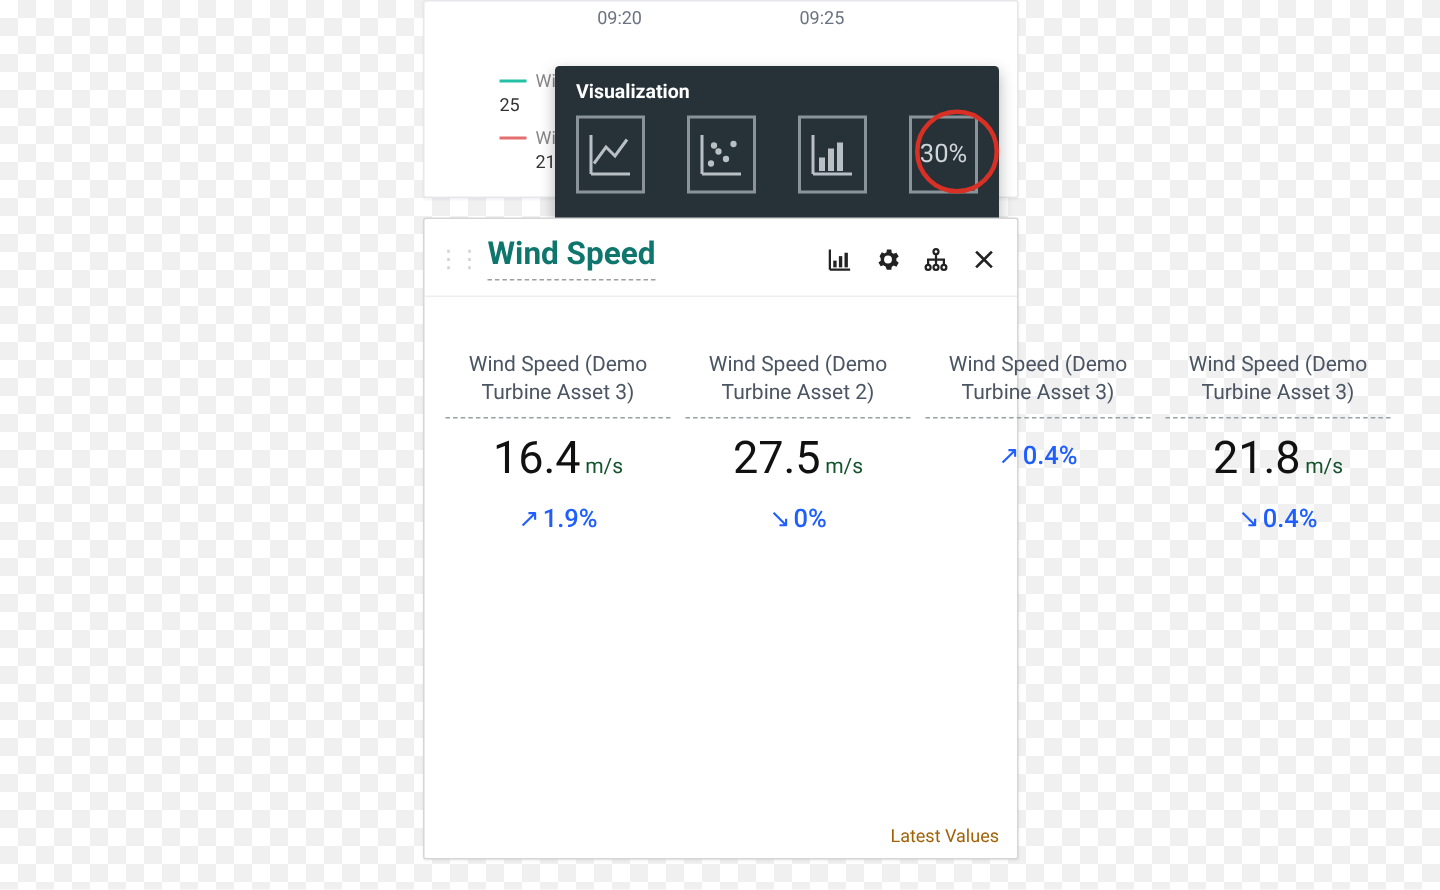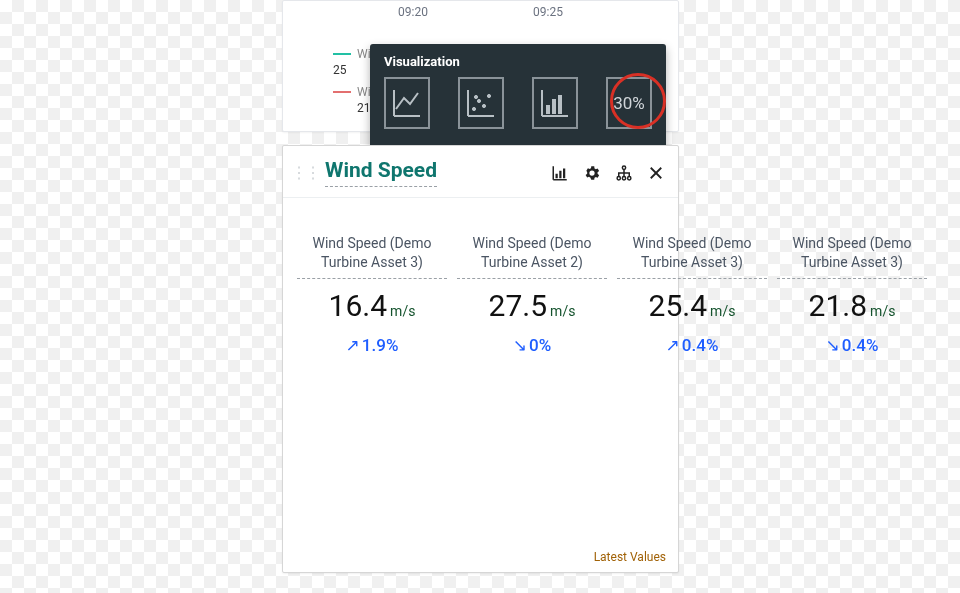--- a/index.html
+++ b/index.html
@@ -211,23 +211,20 @@
       <div class="metric-trend trend-down">
         <span class="trend-arrow">↘</span><span>0%</span>
       </div>
     </div>
 
     <div class="metric">
       <div class="metric-label">
         <span>Wind Speed (Demo</span><br><span>Turbine Asset 3)</span>
       </div>
       <div class="metric-dash"></div>
-      <div>
-        <span class="metric-value">25.4</span><span class="metric-unit">m/s</span>
-      </div>
       <div class="metric-trend trend-up">
         <span class="trend-arrow">↗</span><span>0.4%</span>
       </div>
     </div>
 
     <div class="metric">
       <div class="metric-label">
         <span>Wind Speed (Demo</span><br><span>Turbine Asset 3)</span>
       </div>
       <div class="metric-dash"></div>

